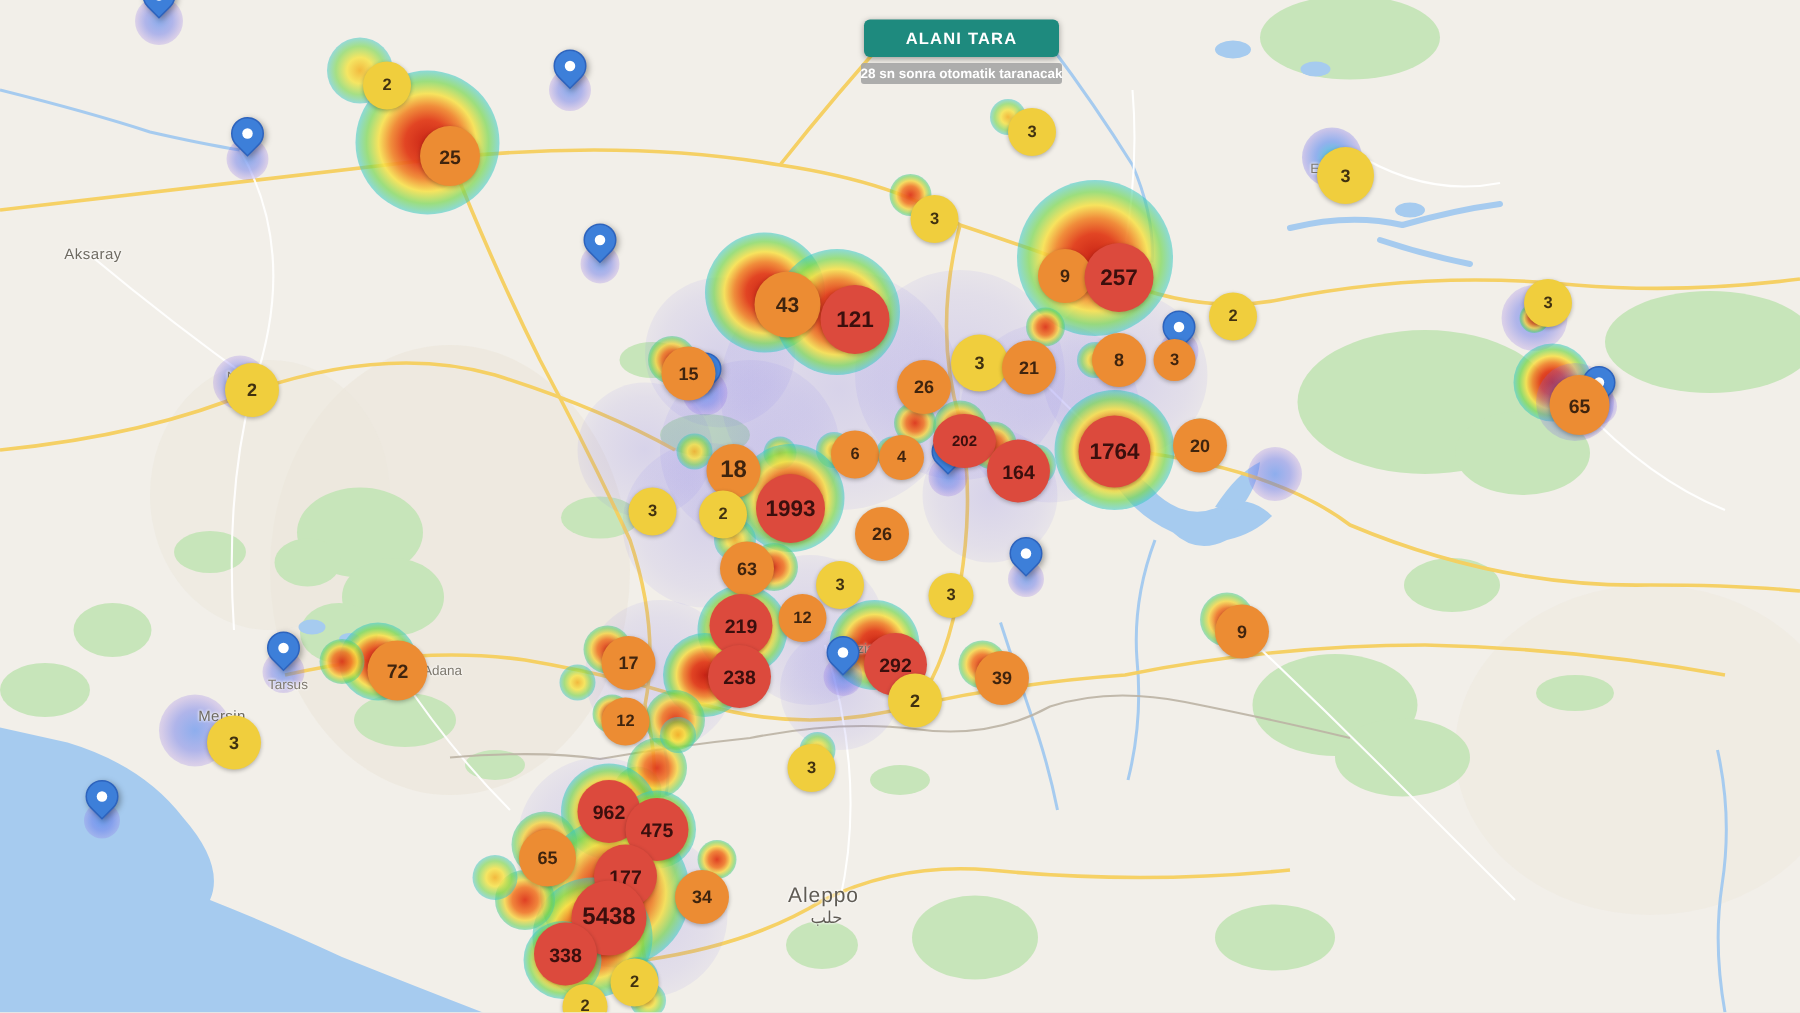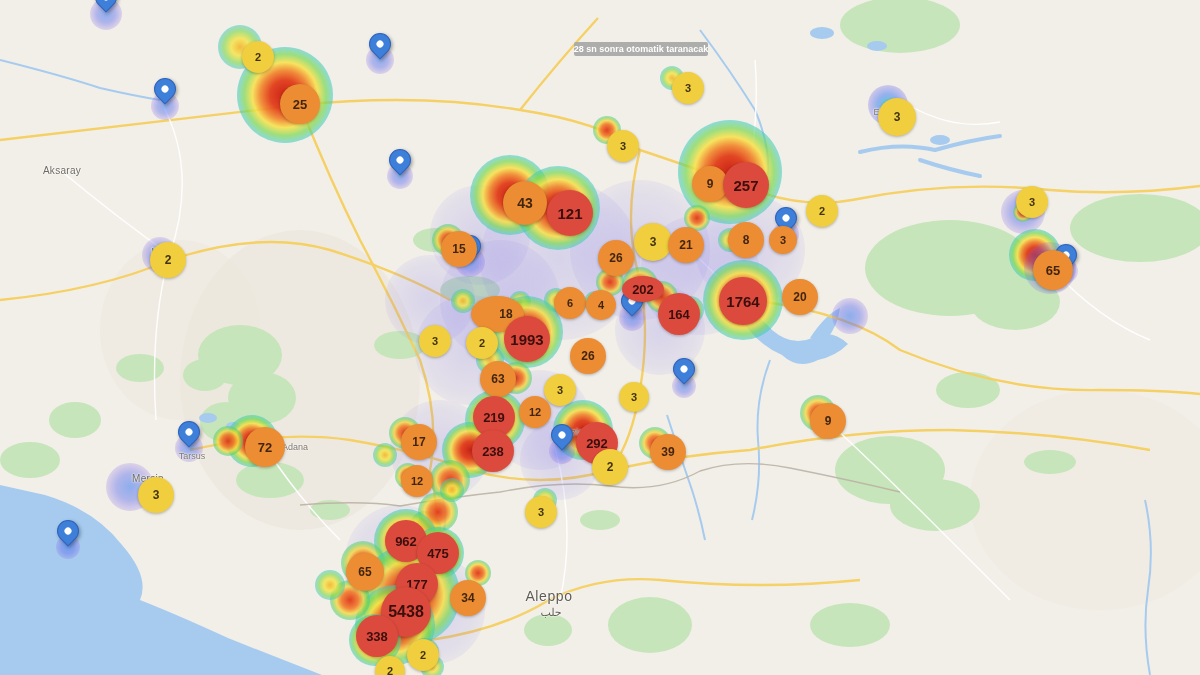--- a/index.html
+++ b/index.html
@@ -294,27 +294,27 @@
       <div class="cluster r" style="left: 547px; top: 190px; height: 46px; width: 46px; font-size: 15px;">121</div>
       <div class="cluster y" style="left: 878px; top: 98px; height: 38px; width: 38px; font-size: 12px;">3</div>
       <div class="cluster y" style="left: 1016px; top: 186px; height: 32px; width: 32px; font-size: 11px;">3</div>
       <div class="cluster y" style="left: 806px; top: 195px; height: 32px; width: 32px; font-size: 11px;">2</div>
       <div class="cluster y" style="left: 150px; top: 242px; height: 36px; width: 36px; font-size: 12px;">2</div>
       <div class="cluster o" style="left: 598px; top: 240px; height: 36px; width: 36px; font-size: 12px;">26</div>
       <div class="cluster y" style="left: 634px; top: 223px; height: 38px; width: 38px; font-size: 12px;">3</div>
       <div class="cluster o" style="left: 668px; top: 227px; height: 36px; width: 36px; font-size: 12px;">21</div>
       <div class="cluster o" style="left: 728px; top: 222px; height: 36px; width: 36px; font-size: 12px;">8</div>
       <div class="cluster o" style="left: 769px; top: 226px; height: 28px; width: 28px; font-size: 11px;">3</div>
-      <div class="cluster r" style="left: 622px; top: 276px; height: 26px; width: 42px; font-size: 13px;">202</div>
+      <div class="cluster r" style="left: 622px; top: 276px; height: 36px; width: 42px; font-size: 10px;">202</div>
       <div class="cluster r" style="left: 658px; top: 293px; height: 42px; width: 42px; font-size: 13px;">164</div>
       <div class="cluster r" style="left: 719px; top: 277px; height: 48px; width: 48px; font-size: 15px;">1764</div>
       <div class="cluster o" style="left: 782px; top: 279px; height: 36px; width: 36px; font-size: 12px;">20</div>
       <div class="cluster o" style="left: 1033px; top: 250px; height: 40px; width: 40px; font-size: 13px;">65</div>
       <div class="cluster o" style="left: 441px; top: 231px; height: 36px; width: 36px; font-size: 12px;">15</div>
-      <div class="cluster o" style="left: 471px; top: 296px; height: 36px; width: 36px; font-size: 12px; padding-left: 17px;">18</div>
+      <div class="cluster o" style="left: 471px; top: 296px; height: 36px; width: 36px; font-size: 16px;">18</div>
       <div class="cluster y" style="left: 419px; top: 325px; height: 32px; width: 32px; font-size: 11px;">3</div>
       <div class="cluster y" style="left: 466px; top: 327px; height: 32px; width: 32px; font-size: 11px;">2</div>
       <div class="cluster r" style="left: 504px; top: 316px; height: 46px; width: 46px; font-size: 15px;">1993</div>
       <div class="cluster o" style="left: 554px; top: 287px; height: 32px; width: 32px; font-size: 11px;">6</div>
       <div class="cluster o" style="left: 586px; top: 290px; height: 30px; width: 30px; font-size: 11px;">4</div>
       <div class="cluster o" style="left: 570px; top: 338px; height: 36px; width: 36px; font-size: 12px;">26</div>
       <div class="cluster o" style="left: 480px; top: 361px; height: 36px; width: 36px; font-size: 12px;">63</div>
       <div class="cluster y" style="left: 544px; top: 374px; height: 32px; width: 32px; font-size: 11px;">3</div>
       <div class="cluster y" style="left: 619px; top: 382px; height: 30px; width: 30px; font-size: 11px;">3</div>
       <div class="cluster o" style="left: 519px; top: 396px; height: 32px; width: 32px; font-size: 11px;">12</div>
@@ -333,15 +333,16 @@
       <div class="cluster r" style="left: 417px; top: 532px; height: 42px; width: 42px; font-size: 13px;">475</div>
       <div class="cluster o" style="left: 346px; top: 553px; height: 38px; width: 38px; font-size: 12px;">65</div>
       <div class="cluster r" style="left: 396px; top: 563px; height: 42px; width: 42px; font-size: 13px;">177</div>
       <div class="cluster o" style="left: 450px; top: 580px; height: 36px; width: 36px; font-size: 12px;">34</div>
       <div class="cluster r" style="left: 381px; top: 587px; height: 50px; width: 50px; font-size: 16px;">5438</div>
       <div class="cluster r" style="left: 356px; top: 615px; height: 42px; width: 42px; font-size: 13px;">338</div>
       <div class="cluster y" style="left: 407px; top: 639px; height: 32px; width: 32px; font-size: 11px;">2</div>
       <div class="cluster y" style="left: 375px; top: 656px; height: 30px; width: 30px; font-size: 11px;">2</div>
     </div>
 
+  <div class="scan-btn">ALANI TARA</div>
   <div class="countdown">28 sn sonra otomatik taranacak</div>
 
 </div>
 
 </body></html>

